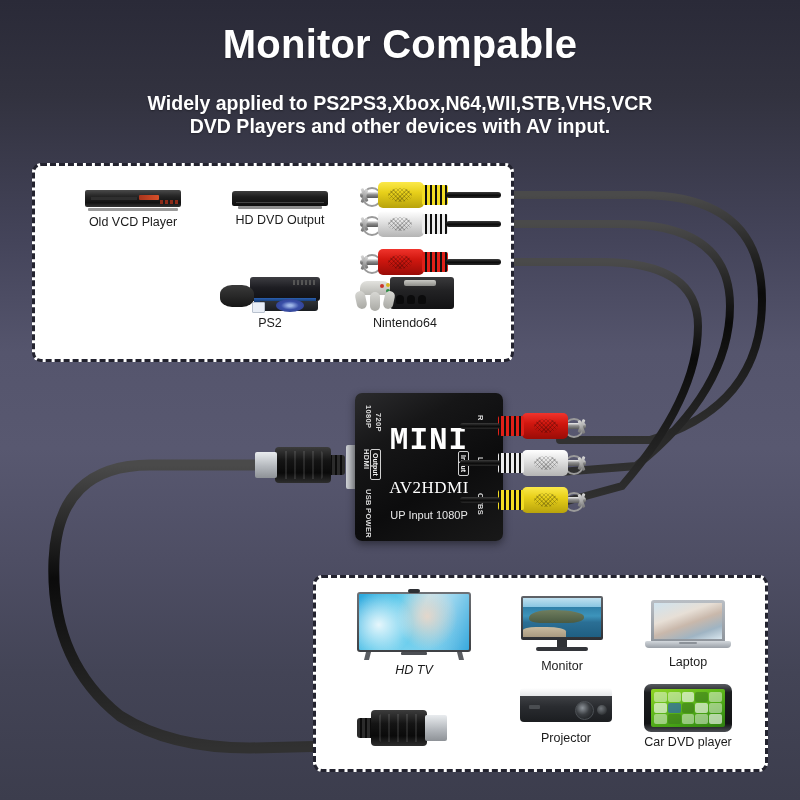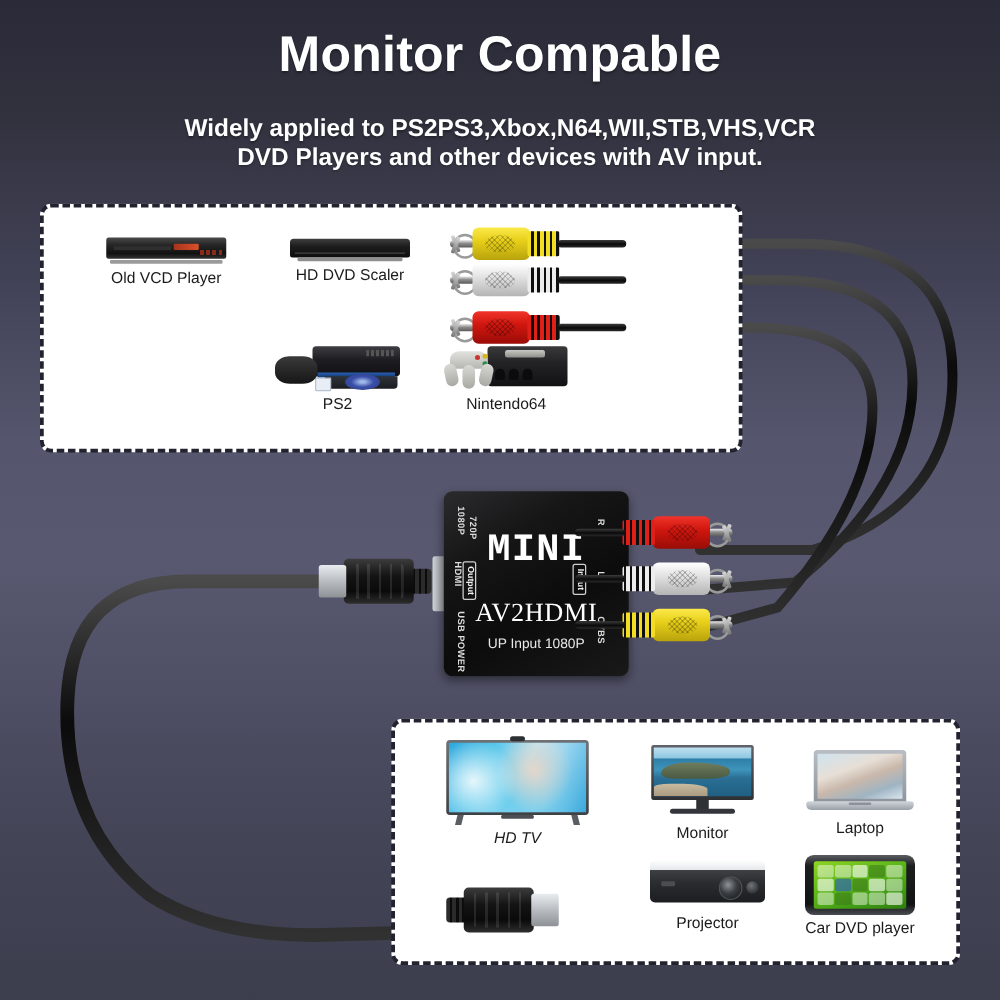--- a/index.html
+++ b/index.html
@@ -35,21 +35,21 @@
     text-shadow:0 1px 2px rgba(0,0,0,.35);
   }
 
   
   .panel{
     position:absolute;background:#ffffff;border-radius:9px;
     border:3px dashed #23232f;
     box-sizing:border-box;
     z-index:4;
   }
-  #panel-top{left:32px;top:163px;width:562px;height:199px;}
+  #panel-top{left:32px;top:163px;width:482px;height:199px;}
   #panel-bottom{left:313px;top:575px;width:455px;height:197px;}
 
   .device{position:absolute;text-align:center;}
   .device .lbl{
     font-size:12.5px;color:#1b1b1b;margin-top:3px;
     font-family:"Liberation Sans", sans-serif;white-space:nowrap;
   }
   .thumb{position:relative;margin:0 auto;}
 
   
@@ -221,21 +221,21 @@
     border-radius:7px;z-index:6;
     box-shadow:0 3px 8px rgba(0,0,0,.45);
   }
   #converter .mini{
     position:absolute;left:0;right:0;top:30px;text-align:center;color:#fff;
     font-size:31px;font-weight:bold;letter-spacing:1px;
     font-family:Liberation Mono, monospace;
   }
   #converter .av{
     position:absolute;left:0;right:0;top:85px;text-align:center;color:#fff;
-    font-size:21px;font-family:"Liberation Serif", serif;letter-spacing:.5px;
+    font-size:17px;font-family:"Liberation Serif", serif;letter-spacing:.5px;
   }
   #converter .ups{
     position:absolute;left:0;right:0;top:116px;text-align:center;color:#e8e8e8;
     font-size:11px;font-family:"Liberation Sans", sans-serif;
   }
   .vlabel{
     position:absolute;color:#dcdcdc;font-size:7.5px;font-weight:bold;
     white-space:nowrap;transform-origin:0 0;
     font-family:"Liberation Sans", sans-serif;letter-spacing:.3px;
   }
@@ -306,21 +306,21 @@
       </div>
       <div class="lbl">Old VCD Player</div>
     </div>
 
     <div class="device" style="left:175px;top:20px;width:140px;">
       <div class="thumb dvd">
         <div class="body"></div>
           <div class="line"></div>
           <div class="foot"></div>
       </div>
-      <div class="lbl">HD DVD Scaler</div>
+      <div class="lbl">HD DVD Output</div>
     </div>
 
 
     <div class="device" style="left:165px;top:103px;width:140px;">
       <div class="thumb ps2">
         <div class="body"></div>
           <div class="logo"></div>
           <div class="blue"></div>
         <div class="tray"></div>
           <div class="disc"></div>

